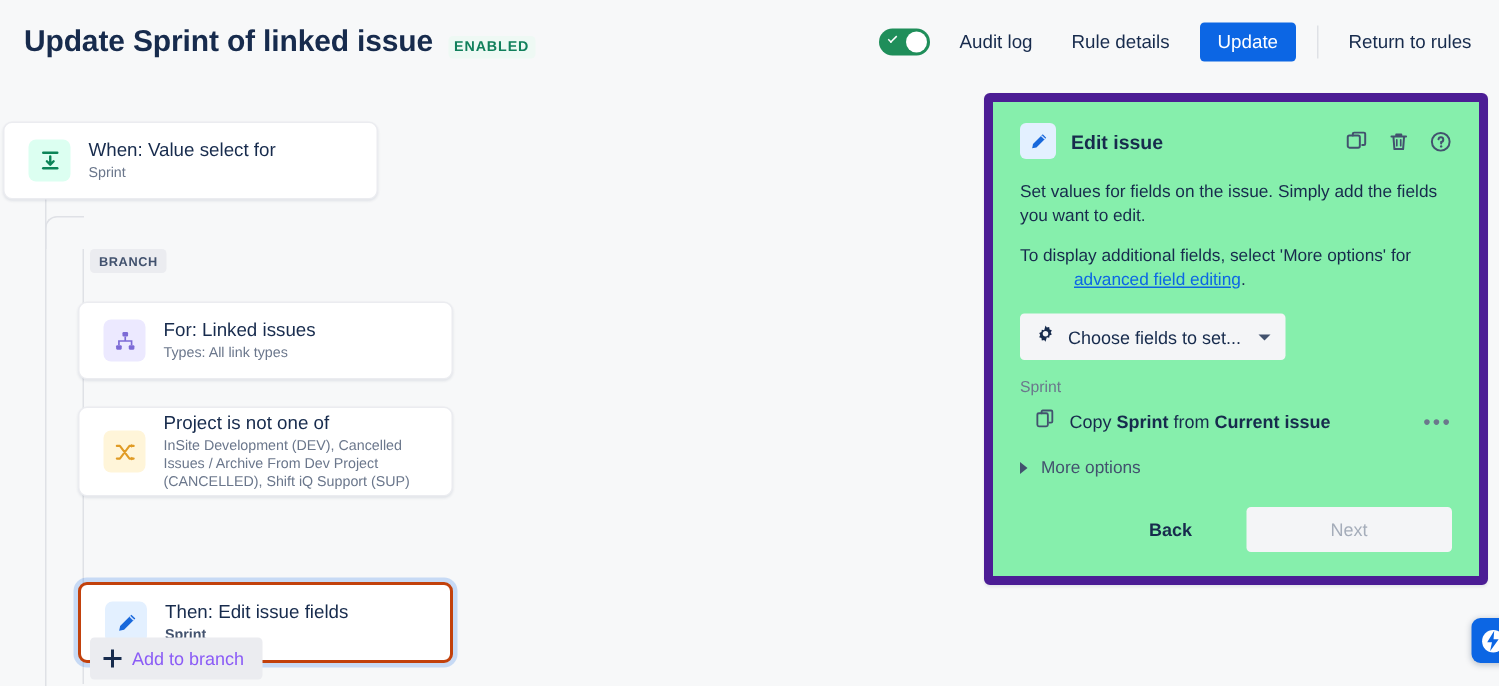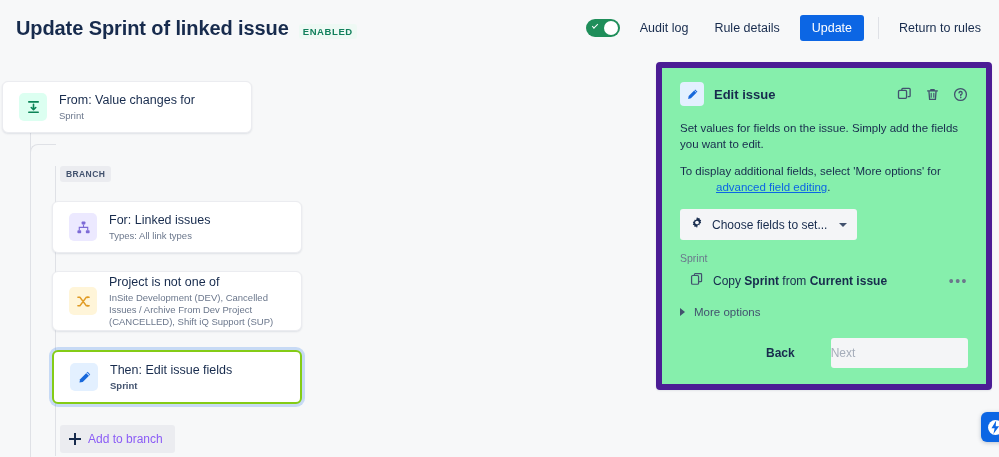--- a/index.html
+++ b/index.html
@@ -53,22 +53,23 @@
   .canvas { position: absolute; top: 56px; left: 0; width: 656px; height: 401px; }
 
   .node {
     position: absolute; background: #fff; border-radius: 6px;
     border: 1px solid #ebecf0;
     box-shadow: 0 1px 2px rgba(9,30,66,0.10);
     display: flex; align-items: center; gap: 12px;
     padding: 0 16px; cursor: pointer;
   }
   .node.selected {
-    border: 2px solid #84cc16;
+    border: 2px solid #c2410c;
     box-shadow: 0 0 0 3px rgba(12,102,228,0.20);
+    margin-top: 38px;
   }
   .node-icon {
     width: 28px; height: 28px; border-radius: 5px; flex: none;
     display: flex; align-items: center; justify-content: center;
   }
   .ic-green { background: #dcfff1; }
   .ic-purple { background: #ece9ff; }
   .ic-yellow { background: #fff5d9; }
   .ic-blue { background: #e3f0ff; }
   .node-text { display: flex; flex-direction: column; justify-content: center; gap: 2px; }
@@ -131,21 +132,21 @@
   .more-options {
     display: flex; align-items: center; gap: 9px; margin-top: 14px;
     font-size: 11.5px; color: #42526e; cursor: pointer;
   }
   .chev-r { width:0; height:0; border-top:4px solid transparent; border-bottom:4px solid transparent;
             border-left:5px solid #42526e; }
   .panel-footer { display: flex; align-items: center; margin-top: 20px; }
   .back-btn { font-size: 12px; font-weight: 600; color:#172b4d; cursor:pointer;
               padding: 7px 14px; border-radius:3px; margin-left: 72px; }
   .next-btn { font-size: 12px; color:#a5adba; background:#f4f5f7; border-radius:3px;
-              padding: 8px 0; width: 150px; margin-left: 22px; cursor: default; }
+              padding: 8px 0; width: 150px; text-align:center; margin-left: 22px; cursor: default; }
 
   
   .widget {
     position: absolute; left: 981px; top: 412px; width: 28px; height: 30px;
     background: #0c66e4; border-radius: 6px 0 0 6px;
     display:flex; align-items:center; justify-content:center; cursor:pointer;
     box-shadow: 0 1px 4px rgba(9,30,66,0.25);
   }
 </style>
 </head>
@@ -182,21 +183,21 @@
 
   <div class="node" style="left:2px; top:25px; width:250px; height:52px;">
     <div class="node-icon ic-green">
       <svg width="15" height="15" viewBox="0 0 16 16" aria-hidden="true">
         <path d="M3 2h10" stroke="#0b8457" stroke-width="1.7" stroke-linecap="round"></path>
         <path d="M8 4.5v5.5M5.6 8l2.4 2.4L10.4 8" stroke="#0b8457" stroke-width="1.7" stroke-linecap="round" stroke-linejoin="round" fill="none"></path>
         <path d="M3 13h10" stroke="#0b8457" stroke-width="1.7" stroke-linecap="round"></path>
       </svg>
     </div>
     <div class="node-text">
-      <div class="node-title">From: Value changes for</div>
+      <div class="node-title">When: Value select for</div>
       <div class="node-sub">Sprint</div>
     </div>
   </div>
 
   <div class="node" style="left:52px; top:145px; width:250px; height:52px;">
     <div class="node-icon ic-purple">
       <svg width="15" height="15" viewBox="0 0 16 16" aria-hidden="true">
         <rect x="6" y="1.5" width="4" height="3.2" rx="0.8" fill="#7c6ad6"></rect>
         <rect x="1.5" y="10.8" width="4" height="3.2" rx="0.8" fill="#7c6ad6"></rect>
         <rect x="10.5" y="10.8" width="4" height="3.2" rx="0.8" fill="#7c6ad6"></rect>

